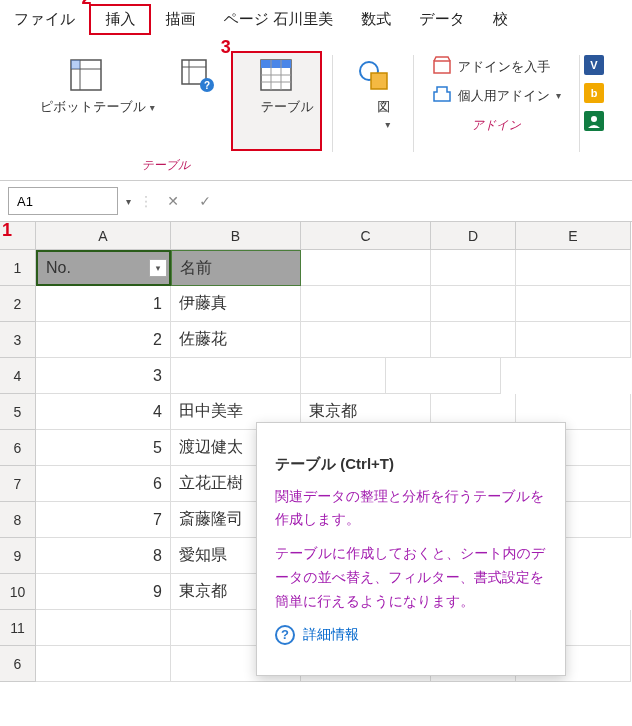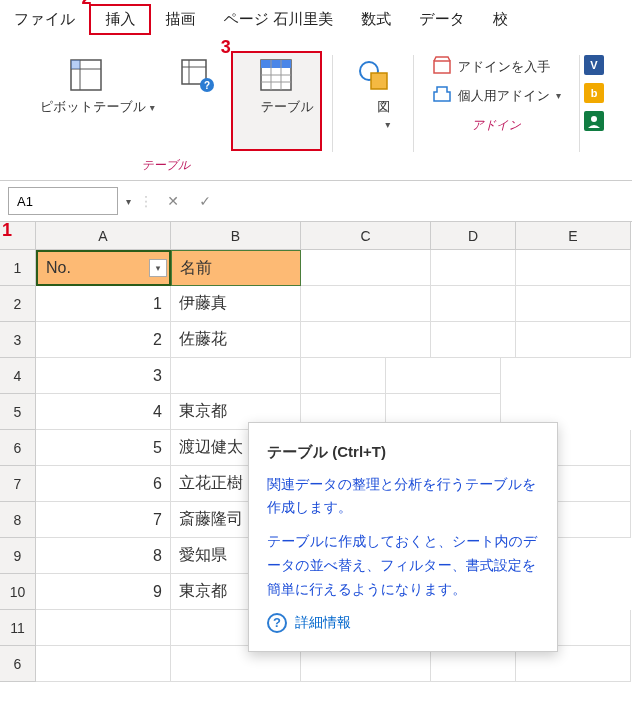--- a/index.html
+++ b/index.html
@@ -40,28 +40,28 @@
     .col-A { width: 135px; }
     .col-B { width: 130px; }
     .col-C { width: 130px; }
     .col-D { width: 85px; }
     .col-E { width: 115px; }
     
     .grid-body { }
     .grid-row { display: flex; height: 36px; }
     .row-header { width: 36px; background: #f3f2f1; border-right: 1px solid #ccc; border-bottom: 1px solid #ccc; display: flex; align-items: center; justify-content: center; font-size: 14px; }
     .cell { border-right: 1px solid #ddd; border-bottom: 1px solid #ddd; padding: 4px 8px; display: flex; align-items: center; font-size: 16px; }
-    .cell.header-cell { background: #fdba74; border: 1px solid #4a7d3a; position: relative; }
+    .cell.header-cell { background: #a3a3a3; border: 1px solid #4a7d3a; position: relative; }
     .cell.header-cell.selected { border: 2px solid #2a5c1a; }
     .dropdown-arrow { position: absolute; right: 2px; top: 50%; transform: translateY(-50%); width: 18px; height: 18px; border: 1px solid #aaa; background: #fff; display: flex; align-items: center; justify-content: center; font-size: 9px; color: #555; }
     .cell.num { justify-content: flex-end; }
     
-    .tooltip { position: absolute; left: 248px; top: 200px; width: 310px; background: #fff; border: 1px solid #ccc; box-shadow: 0 4px 12px rgba(0,0,0,0.2); padding: 16px 18px; z-index: 50; font-size: 14px; line-height: 1.7; }
+    .tooltip { position: absolute; left: 256px; top: 200px; width: 310px; background: #fff; border: 1px solid #ccc; box-shadow: 0 4px 12px rgba(0,0,0,0.2); padding: 28px 18px; z-index: 50; font-size: 14px; line-height: 1.7; }
     .tooltip-title { font-weight: bold; font-size: 15px; margin-bottom: 8px; }
-    .tooltip-body { color: #1d4ed8; margin-bottom: 10px; }
+    .tooltip-body { color: #a21caf; margin-bottom: 10px; }
     .tooltip-link { display: flex; align-items: center; gap: 8px; color: #0066cc; cursor: pointer; margin-top: 8px; }
     .tooltip-link-icon { width: 20px; height: 20px; border: 2px solid #2b7cd3; border-radius: 50%; display: flex; align-items: center; justify-content: center; color: #2b7cd3; font-weight: bold; font-size: 13px; }
   </style>
 </head>
 <body>
 
 <div class="menubar">
   <div class="menu-item">ファイル</div>
   <div style="position:relative;">
     <span class="annotation" style="top:-16px; left:-8px;">2</span>
@@ -230,20 +230,21 @@
     <div class="grid-row">
         <div class="row-header">4</div>
         <div class="cell col-A num">3</div>
         <div class="cell col-C"></div>
         <div class="cell col-D"></div>
         <div class="cell col-E"></div>
       </div>
     <div class="grid-row">
         <div class="row-header">5</div>
         <div class="cell col-A num">4</div>
+        <div class="cell col-B">田中美幸</div>
         <div class="cell col-C">東京都</div>
         <div class="cell col-D"></div>
         <div class="cell col-E"></div>
       </div>
     <div class="grid-row">
         <div class="row-header">6</div>
         <div class="cell col-A num">5</div>
         <div class="cell col-B">渡辺健太</div>
         <div class="cell col-C">大阪府</div>
         <div class="cell col-D"></div>

